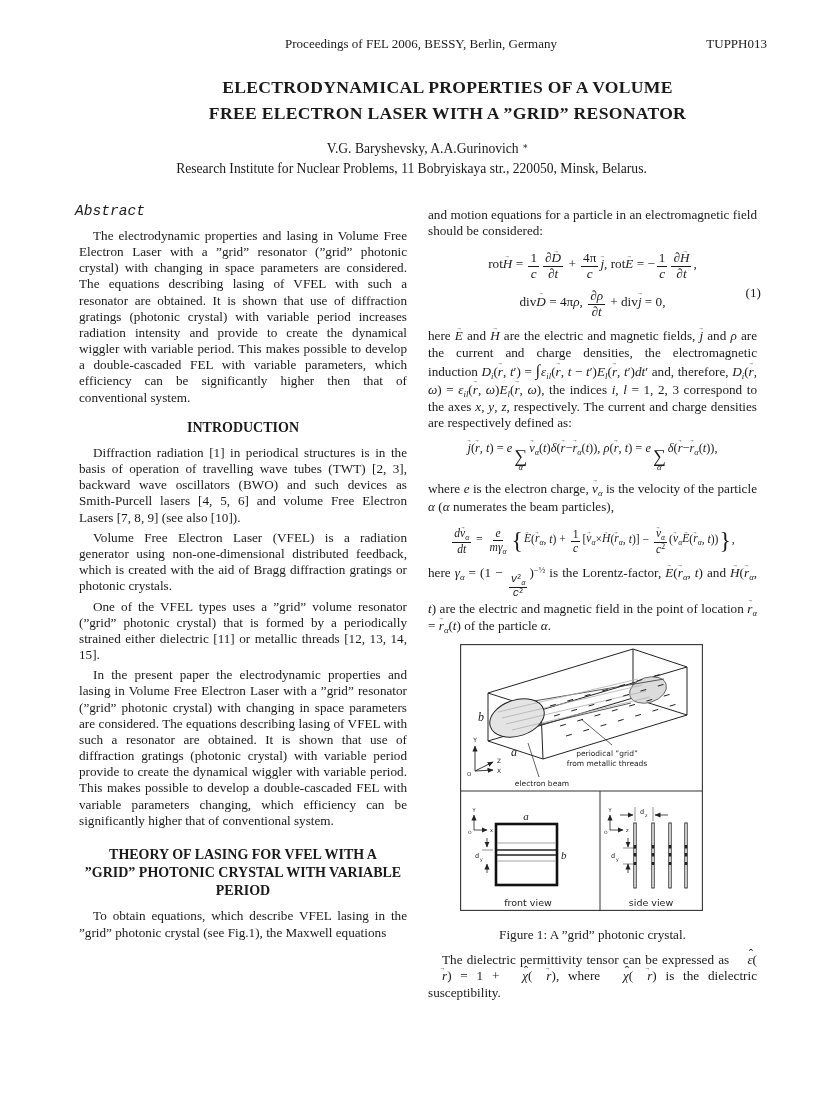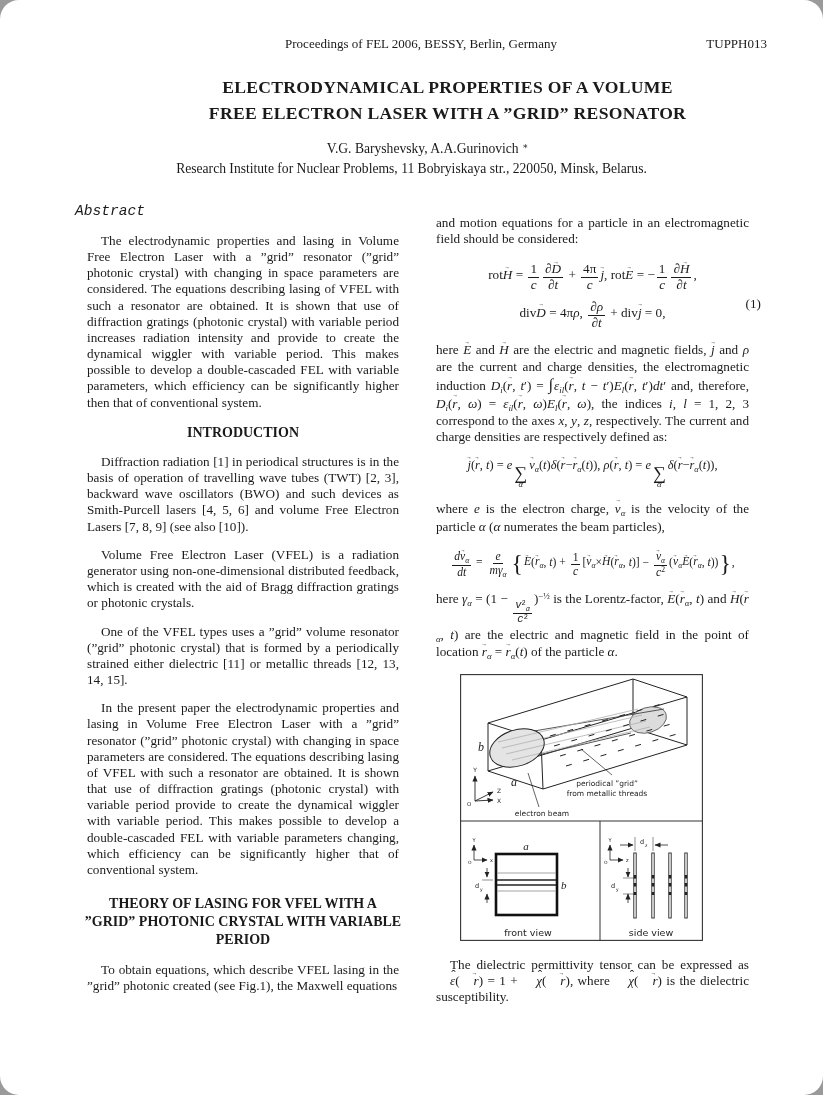--- a/index.html
+++ b/index.html
@@ -1,33 +1,33 @@
 <!DOCTYPE html>
 <html><head>
 <meta charset="utf-8">
 <style>
   html,body{margin:0;padding:0;background:#9a9a9a;}
   .page{position:relative;width:823px;height:1095px;background:#ffffff;margin:0 auto;
-        font-family:"Liberation Serif","DejaVu Serif",serif;color:#1a1a1a;overflow:hidden;border-radius:19px;}
+        font-family:"Liberation Serif","DejaVu Serif",serif;color:#1a1a1a;overflow:hidden;}
 
   
   .hdr{position:absolute;top:36px;left:75px;right:56px;font-size:13px;text-align:center;}
   .hdr .code{position:absolute;right:0;top:0;}
 
   
   .title{position:absolute;top:74px;left:0;width:100%;text-align:center;
          font-weight:bold;font-size:17.6px;line-height:1.48;letter-spacing:.3px;padding-left:36px;}
   .byline{position:absolute;top:141px;left:16px;width:100%;text-align:center;font-size:13.6px;}
   .affil{position:absolute;top:161px;left:0;width:100%;text-align:center;font-size:13.6px;}
 
   
   .col{position:absolute;top:203px;font-size:13.2px;line-height:1.225;text-align:justify;}
   .col-left{left:75px;width:336px;}
   .col-right{left:424px;width:337px;}
-  p{margin:12px;}
+  p{margin:4px;}
   p.ind{text-indent:14px;}
   .abst-h{font-style:italic;font-size:14.6px;margin:0 0 7px 0;text-align:left;font-family:Liberation Mono, monospace;}
   .sec-h{font-size:14px;font-weight:bold;text-align:center;margin:13px 8px 8px;line-height:1.3;}
   .sec-h.theory{margin-top:17px;}
 
   
   .eq{position:relative;text-align:center;margin:9px 0 9px;}
   .eq-line{margin:4px 0;}
   .eq .tag{position:absolute;right:0;top:63%;transform:translateY(-50%);font-size:13.2px;}
   .eq-sm{font-size:12.4px;white-space:nowrap;}
@@ -88,21 +88,21 @@
 
   <div class="col col-left">
     <div class="abst-h">Abstract</div>
     <p class="ind">The electrodynamic properties and lasing in Volume Free Electron Laser with a ”grid” resonator (”grid” photonic crystal) with changing in space parameters are considered. The equations describing lasing of VFEL with such a resonator are obtained. It is shown that use of diffraction gratings (photonic crystal) with variable period increases radiation intensity and provide to create the dynamical wiggler with variable period. This makes possible to develop a double-cascaded FEL with variable parameters, which efficiency can be significantly higher then that of conventional system.</p>
     <div class="sec-h">INTRODUCTION</div>
     <p class="ind">Diffraction radiation [1] in periodical structures is in the basis of operation of travelling wave tubes (TWT) [2, 3], backward wave oscillators (BWO) and such devices as Smith-Purcell lasers [4, 5, 6] and volume Free Electron Lasers [7, 8, 9] (see also [10]).</p>
     <p class="ind">Volume Free Electron Laser (VFEL) is a radiation generator using non-one-dimensional distributed feedback, which is created with the aid of Bragg diffraction gratings or photonic crystals.</p>
     <p class="ind">One of the VFEL types uses a ”grid” volume resonator (”grid” photonic crystal) that is formed by a periodically strained either dielectric [11] or metallic threads [12, 13, 14, 15].</p>
     <p class="ind">In the present paper the electrodynamic properties and lasing in Volume Free Electron Laser with a ”grid” resonator (”grid” photonic crystal) with changing in space parameters are considered. The equations describing lasing of VFEL with such a resonator are obtained. It is shown that use of diffraction gratings (photonic crystal) with variable period provide to create the dynamical wiggler with variable period. This makes possible to develop a double-cascaded FEL with variable parameters changing, which efficiency can be significantly higher that of conventional system.</p>
     <div class="sec-h theory">THEORY OF LASING FOR VFEL WITH A ”GRID” PHOTONIC CRYSTAL WITH VARIABLE PERIOD</div>
-    <p class="ind">To obtain equations, which describe VFEL lasing in the ”grid” photonic created (see Fig.1), the Maxwell equations</p>
+    <p class="ind">To obtain equations, which describe VFEL lasing in the ”grid” photonic crystal (see Fig.1), the Maxwell equations</p>
   </div>
 
   <div class="col col-right">
     <p class="para">and motion equations for a particle in an electromagnetic field should be considered:</p>
 
     <div class="eq">
       <div class="eq-line">rot<span class="vec">H</span> = <span class="frac">
             <span class="fn">1</span>
             <span class="fd"><span class="mi">c</span></span>
           </span><span class="frac">
@@ -284,19 +284,20 @@
             <line x1="150" y1="186" x2="150" y2="171" marker-end="url(#ah)"></line>
             <line x1="150" y1="186" x2="163" y2="186" marker-end="url(#ah)"></line>
           </g>
           <text x="150" y="168" font-size="5" text-anchor="middle">Y</text>
           <text x="166" y="188" font-size="5">z</text>
           <text x="144" y="190" font-size="4.5">O</text>
           <text x="191" y="262" font-size="9.5" text-anchor="middle">side view</text>
         </g>
       </svg>
     </div>
+    <div class="fig-cap">Figure 1: A ”grid” photonic crystal.</div>
 
     <p class="para ind">The dielectric permittivity tensor can be expressed as <span class="hat">ε</span>(<span class="vec">r</span>) = 1 + <span class="hat">χ</span>(<span class="vec">r</span>), where <span class="hat">χ</span>(<span class="vec">r</span>) is the dielectric susceptibility.</p>
   </div>
 
 
 
 </div>
 
 </body></html>

